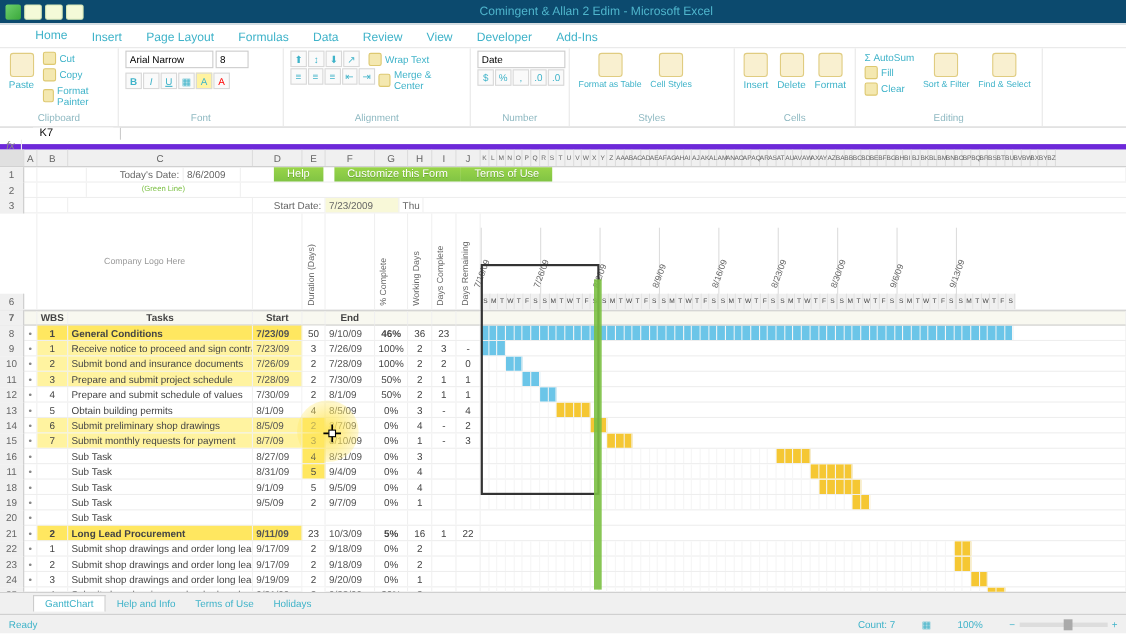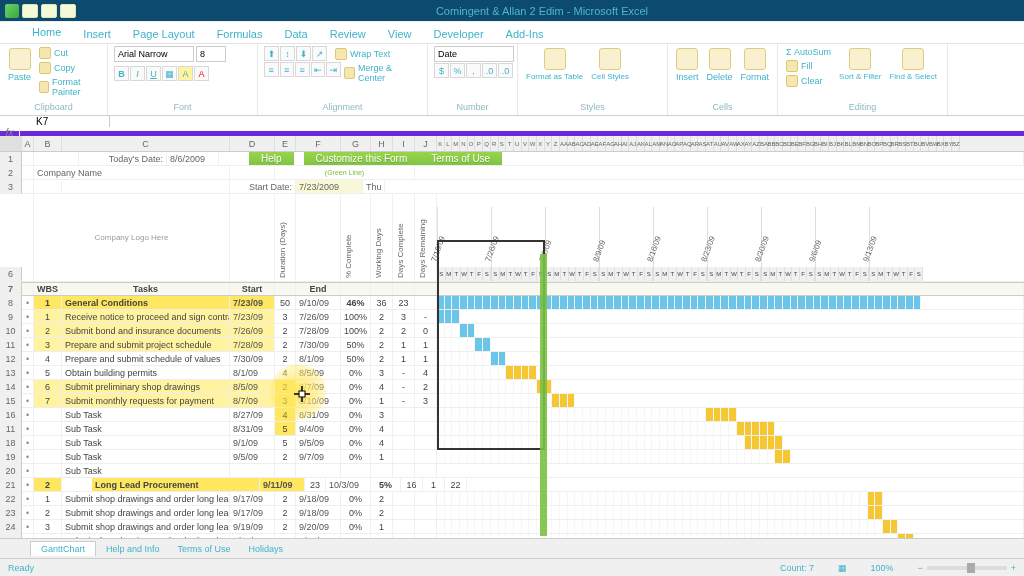--- a/index.html
+++ b/index.html
@@ -336,21 +336,20 @@
           <div class="rn">1</div>
           <div class="c cA" style=""></div>
           <div class="c cD" style=""></div>
           <div class="c" style="width:88px;justify-content:flex-end;color:#666">Today's Date:</div>
           <div class="c" style="width:52px;color:#666">8/6/2009</div>
           <div class="c gantt-area" style="padding-left:30px"><span class="green-btn">Help</span>&nbsp;&nbsp;&nbsp;&nbsp;<span class="green-btn">Customize this Form</span><span style="float:right;margin-right:20px"><span class="green-btn">Terms of Use</span></span></div>
         </div>
         <div class="gr">
           <div class="rn">2</div>
           <div class="c cA" style=""></div>
-          <div class="c" style="width:196px;color:#666">Company Name</div>
           <div class="c cD" style=""></div>
           <div class="c" style="width:140px;font-size:7px;color:#7bc043;justify-content:center">(Green Line)</div>
         </div>
         <div class="gr">
           <div class="rn">3</div>
           <div class="c cA" style=""></div>
           <div class="c cB" style=""></div>
           <div class="c cC" style=""></div>
           <div class="c" style="width:66px;justify-content:flex-end;color:#666">Start Date:</div>
           <div class="c" style="width:67px;background:#f8f8d8;color:#666">7/23/2009</div>
@@ -1000,21 +999,21 @@
           <div class="c cG" style="justify-content:center;"></div>
           <div class="c cH" style="justify-content:center"></div>
           <div class="c cI" style="justify-content:center"></div>
           <div class="c cJ" style="justify-content:center"></div>
           <div class="c gantt-area" style="padding:0;position:relative"></div>
         </div>
         <div class="gr">
           <div class="rn">21</div>
           <div class="c cA" style="color:#888;justify-content:center">•</div>
           <div class="c cB ylw2" style="justify-content:center;font-weight:bold;">2</div>
-          <div class="c cC ylw2" style="font-weight:bold;margin-left:30px;">Long Lead Procurement</div>
+          <div class="c cC ylw2" style="font-weight:bold;">Long Lead Procurement</div>
           <div class="c cD ylw2" style="color:#555;font-weight:bold;">9/11/09</div>
           <div class="c cE" style="justify-content:center;background:#fff">23</div>
           <div class="c cF" style="color:#555">10/3/09</div>
           <div class="c cG" style="justify-content:center;font-weight:bold;">5%</div>
           <div class="c cH" style="justify-content:center">16</div>
           <div class="c cI" style="justify-content:center">1</div>
           <div class="c cJ" style="justify-content:center">22</div>
           <div class="c gantt-area" style="padding:0;position:relative"></div>
         </div>
         <div class="gr">

